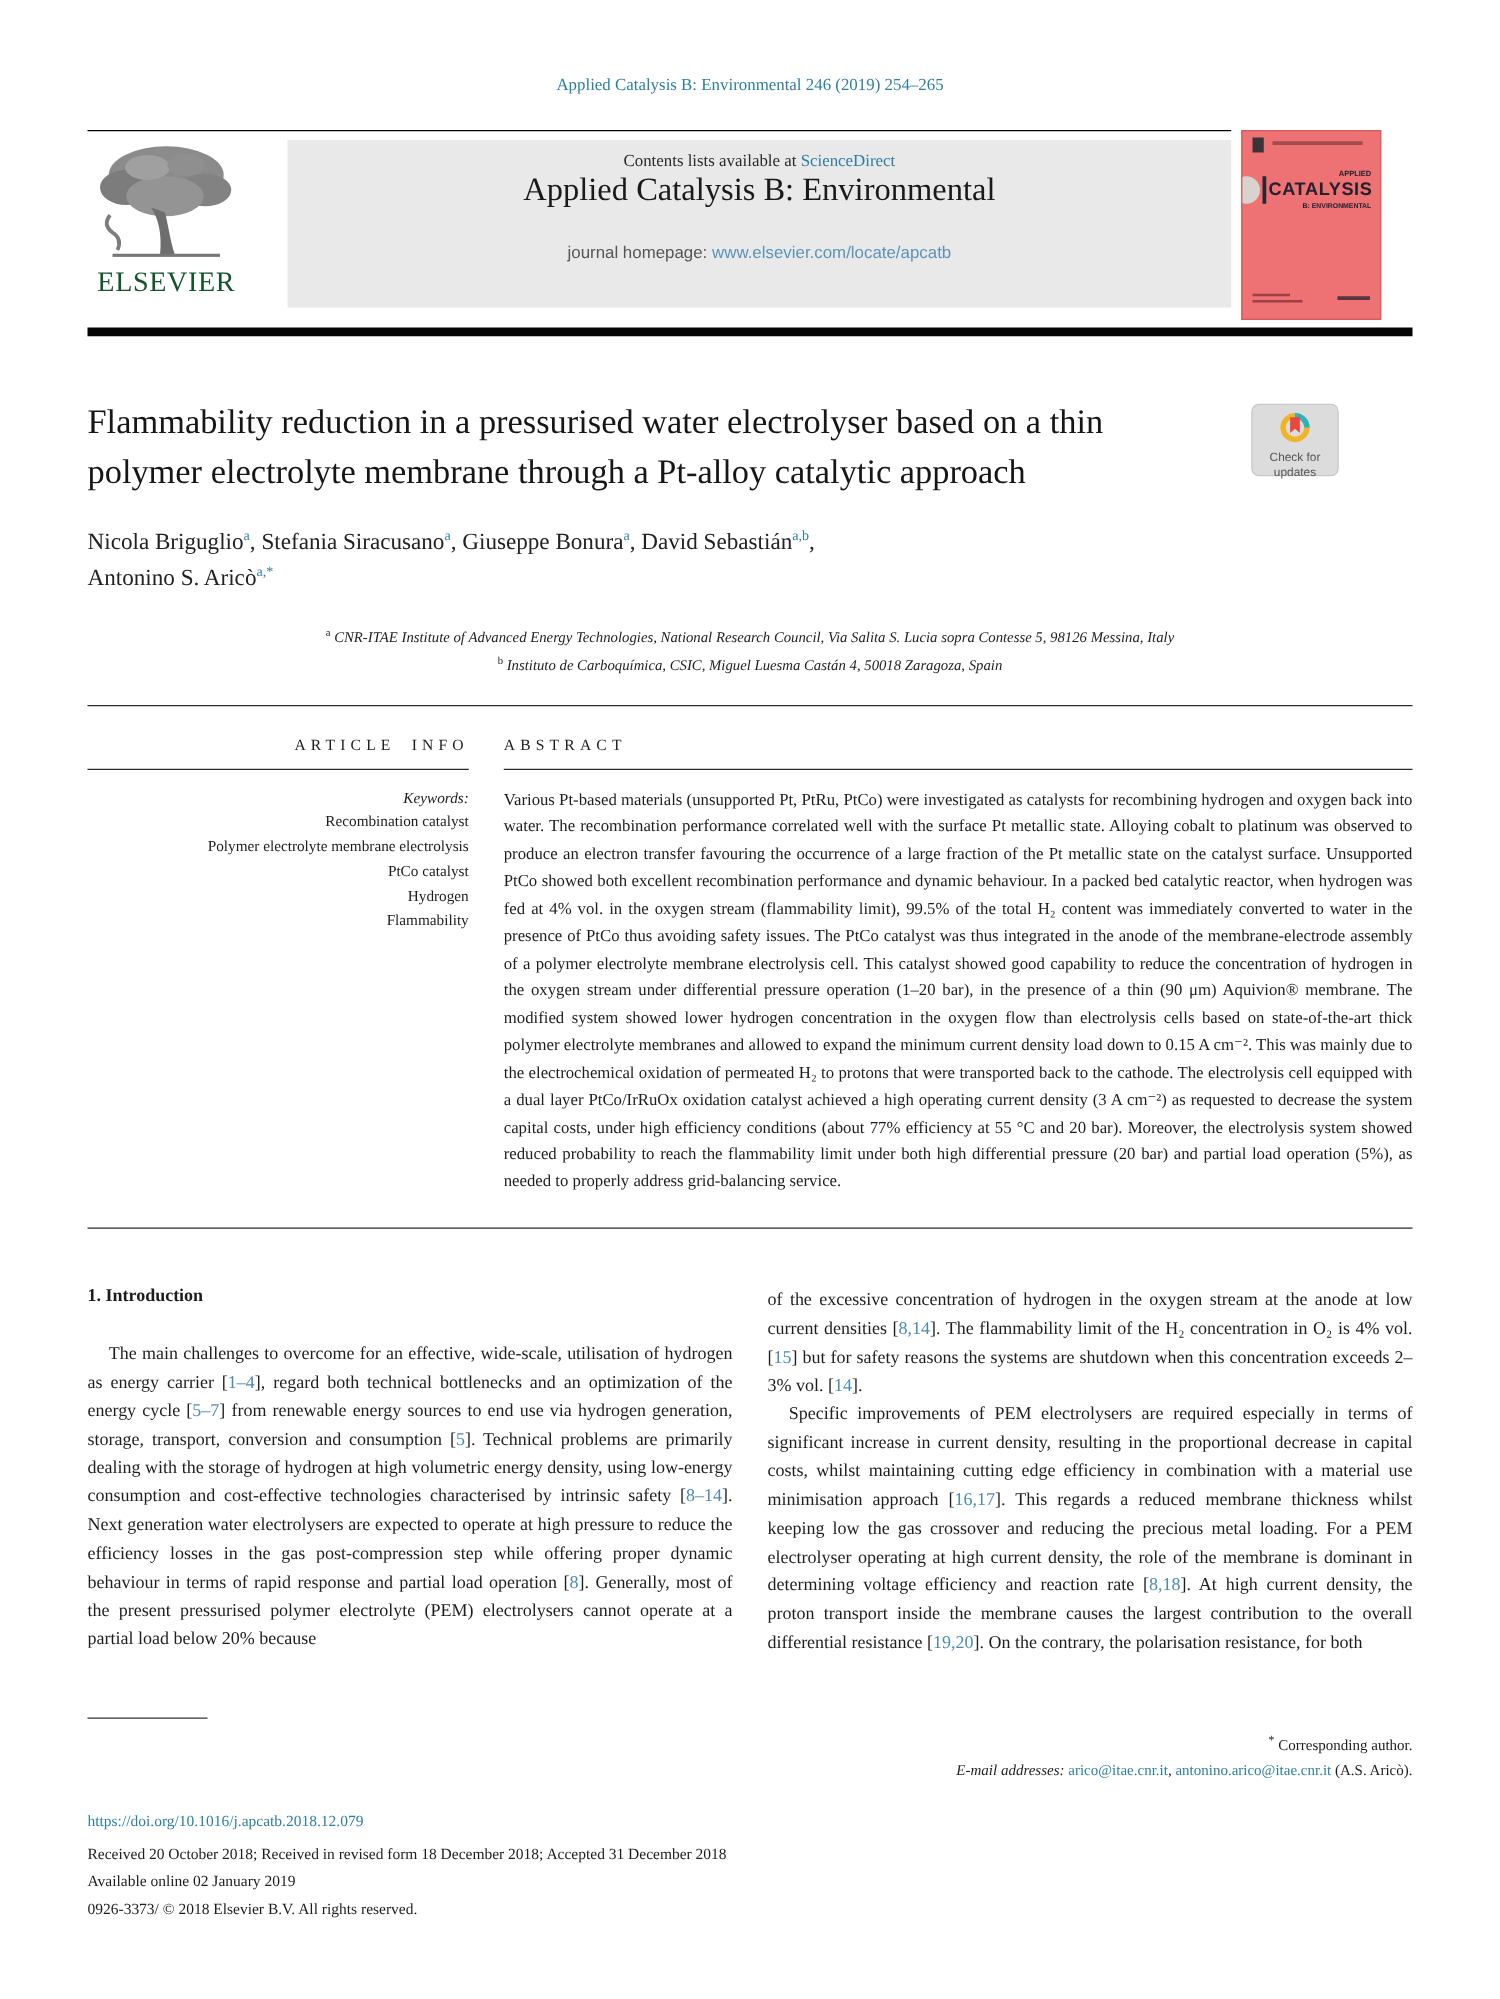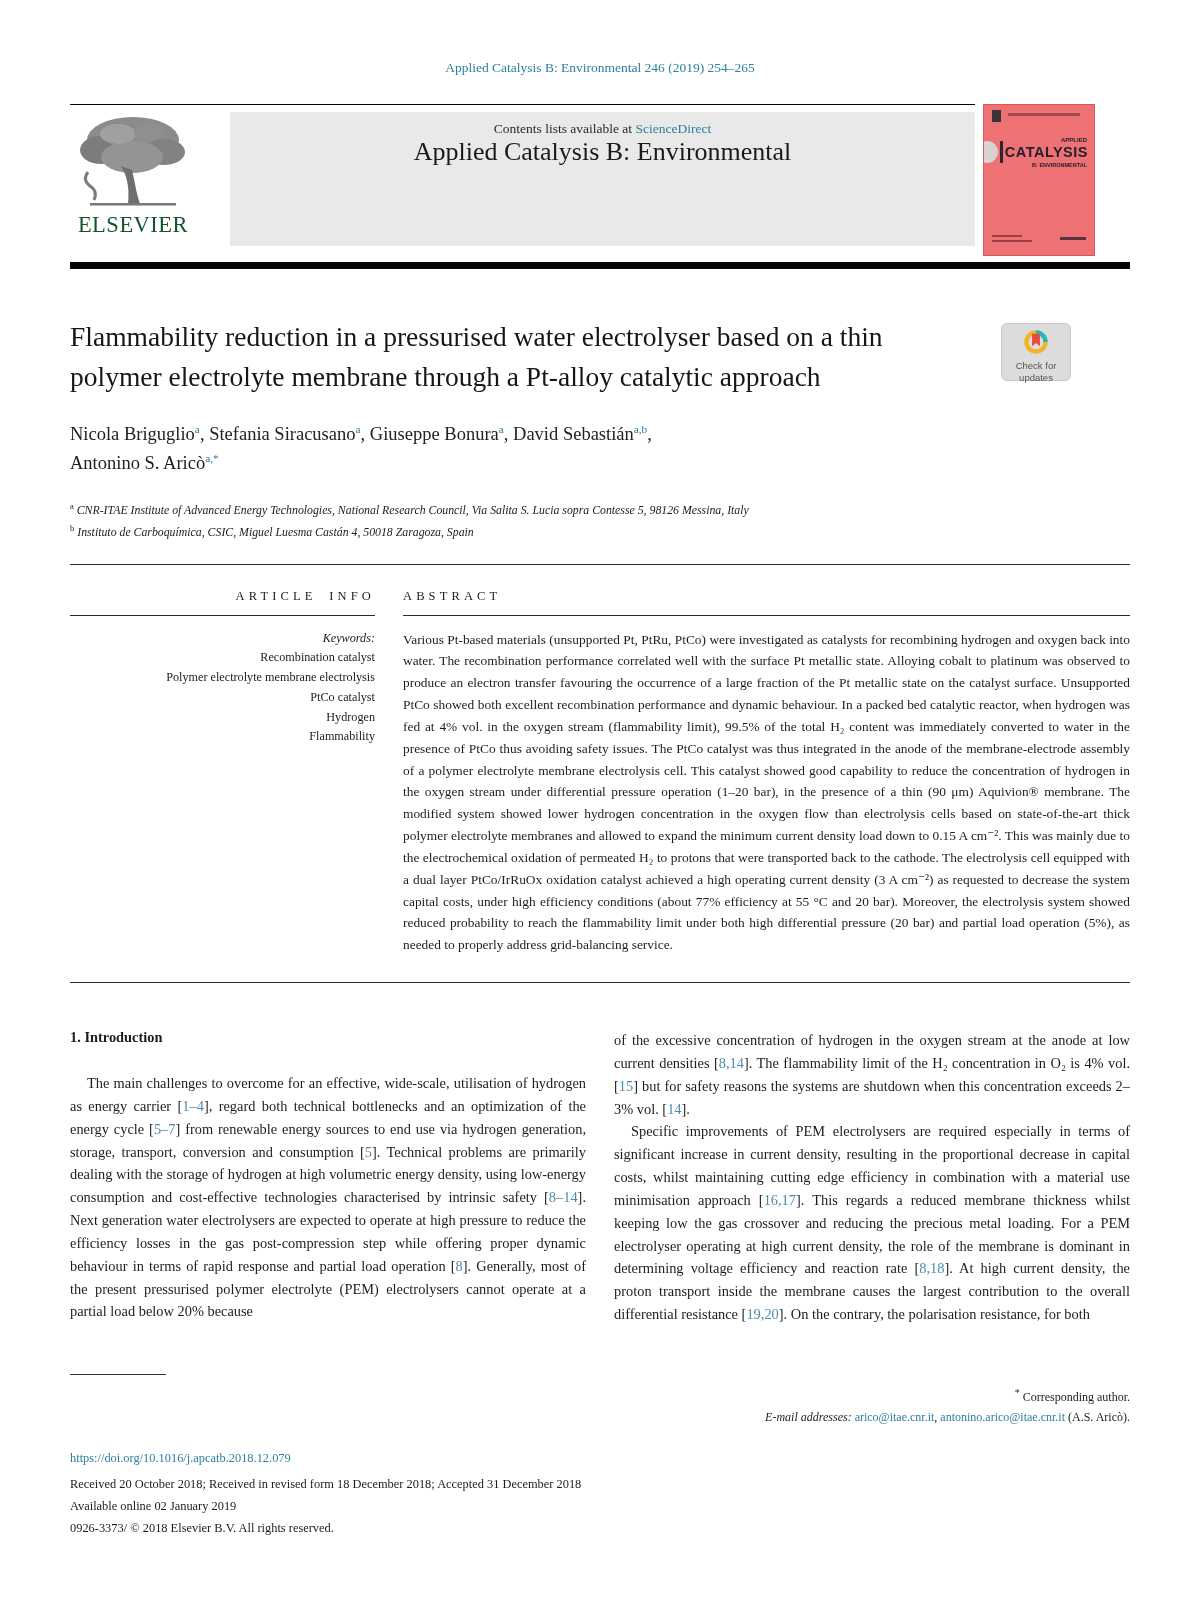--- a/index.html
+++ b/index.html
@@ -16,21 +16,21 @@
   .elsevier-logo { width:126px; text-align:center; }
   .elsevier-text { font-size:22.5px; letter-spacing:0.5px; color:#14532d; margin-top:0; font-weight:400; }
   .journal-box { flex:1; margin-left:34px; background:#e9e9e9; height:134px; text-align:center; padding-top:9px; box-sizing:border-box; }
   .contents-line { font-size:13.5px; color:#2a2a2a; }
   .journal-title { font-size:26px; color:#1a1a1a; }
   .homepage-line { font-family:"Liberation Sans","DejaVu Sans",sans-serif; font-size:13.5px; color:#555; margin-top:27px; }
   .link { color:#2e7f9f; text-decoration:none; }
   .link2 { color:#5b93b4; text-decoration:none; }
 
   
-  .cover { width:112px; height:152px; margin-left:8px; margin-right:35px; background:#ee7173; position:relative; border:1px solid #d35a5e; box-sizing:border-box; overflow:hidden; }
+  .cover { width:112px; height:152px; margin-left:8px; margin-right:25px; background:#ee7173; position:relative; border:1px solid #d35a5e; box-sizing:border-box; overflow:hidden; }
   .cover-emblem { position:absolute; top:5px; left:8px; width:9px; height:12px; background:#3a3438; }
   .cover-topline { position:absolute; top:8px; left:24px; width:72px; height:3px; background:#a34a4e; }
   .cover-applied { position:absolute; top:32px; right:7px; font-size:6px; font-weight:bold; color:#22222e; font-family:"Liberation Sans","DejaVu Sans",sans-serif; }
   .cover-title { position:absolute; top:39px; right:6px; font-size:14.5px; font-weight:bold; color:#22222e; letter-spacing:0.5px; font-family:"Liberation Sans","DejaVu Sans",sans-serif; }
   .cover-sub { position:absolute; top:57px; right:7px; font-size:5.5px; font-weight:bold; color:#22222e; font-family:"Liberation Sans","DejaVu Sans",sans-serif; }
   .cover-circle { position:absolute; top:36px; left:-8px; width:22px; height:22px; border-radius:50%; background:#d9d3d0; }
   .cover-bar { position:absolute; top:36px; left:16px; width:2.5px; height:22px; background:#2c2630; }
   .cover-bl1 { position:absolute; bottom:18px; left:8px; width:30px; height:2.5px; background:#9e3f48; }
   .cover-bl2 { position:absolute; bottom:13px; left:8px; width:40px; height:2.5px; background:#9e3f48; }
   .cover-br { position:absolute; bottom:15px; right:8px; width:26px; height:3px; background:#58353f; }
@@ -39,21 +39,21 @@
 
   
   .title-row { position:relative; margin-top:48px; }
   h1 { margin:0; font-size:27.5px; font-weight:400; line-height:1.47; width:890px; color:#161616; }
   .badge { position:absolute; right:59px; top:6px; width:70px; height:58px; background:#dcdcdc; border-radius:6px; border:1px solid #c8c8c8; text-align:center; cursor:pointer; box-sizing:border-box; padding-top:5px; }
   .badge-text { font-family:"Liberation Sans","DejaVu Sans",sans-serif; font-size:9.5px; color:#555; line-height:1.25; width:52px; margin:1px auto 0; }
 
   
   .authors { margin-top:22px; font-size:18.5px; line-height:1.55; color:#222; }
   .asup { color:#2e7f9f; font-size:61%; }
-  .affils { margin-top:22px; font-size:11.8px; font-style:italic; line-height:1.8; color:#222; }
+  .affils { margin-top:22px; font-size:11.8px; font-style:italic; line-height:1.8; color:#222;text-align:center; }
   .affils sup { font-style:normal; font-size:72%; }
 
   .rule { border:none; border-top:1px solid #2a2a2a; margin:0; }
   .rule-top { margin-top:20px; }
 
   
   .info-abs { display:flex; padding-top:24px; }
   .info-col { width:305px;text-align:right; }
   .abs-col { flex:1; margin-left:28px; }
   .col-heading { font-size:12.5px; letter-spacing:0.33em; word-spacing:0.45em; color:#1d1d1d; }
@@ -103,20 +103,24 @@
           <rect x="16" y="91" width="86" height="2.5" fill="#777"></rect>
         </svg>
         <div class="elsevier-text">ELSEVIER</div>
       </div>
       <div class="journal-box">
         <div class="contents-line">
           <span>Contents lists available at</span>
           <a href="#" class="link">ScienceDirect</a>
         </div>
         <div class="journal-title">Applied Catalysis B: Environmental</div>
+        <div class="homepage-line">
+          <span>journal homepage:</span>
+          <a href="#" class="link2">www.elsevier.com/locate/apcatb</a>
+        </div>
       </div>
     </div>
     <div class="cover">
       <div class="cover-emblem"></div>
       <div class="cover-topline"></div>
       <div class="cover-applied">APPLIED</div>
       <div class="cover-title">CATALYSIS</div>
       <div class="cover-sub">B: ENVIRONMENTAL</div>
       <div class="cover-circle"></div>
       <div class="cover-bar"></div>

